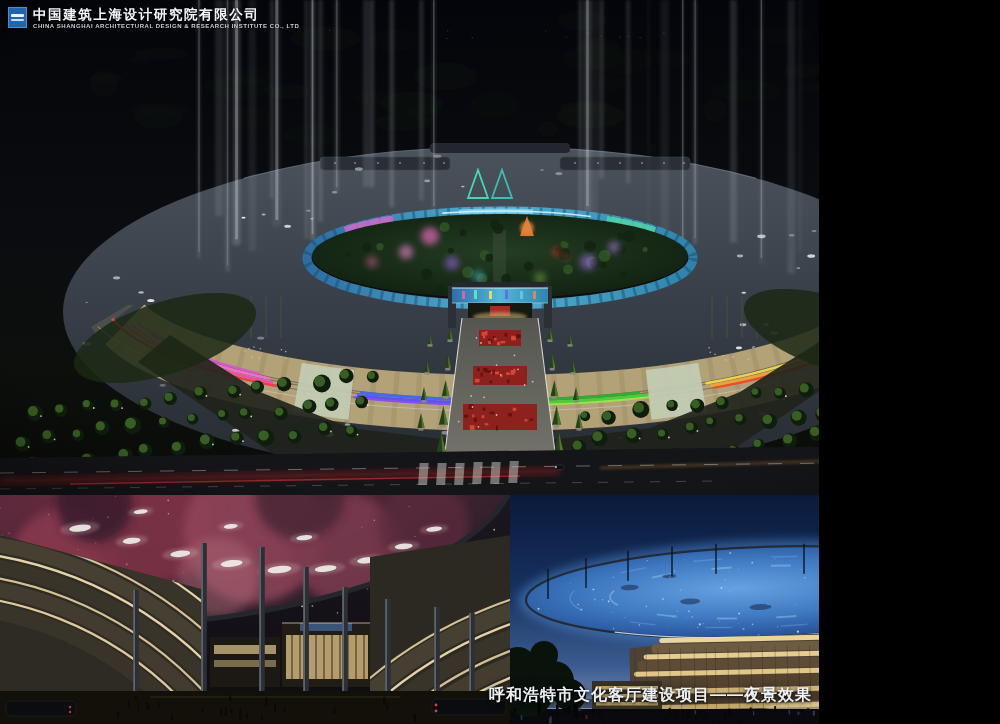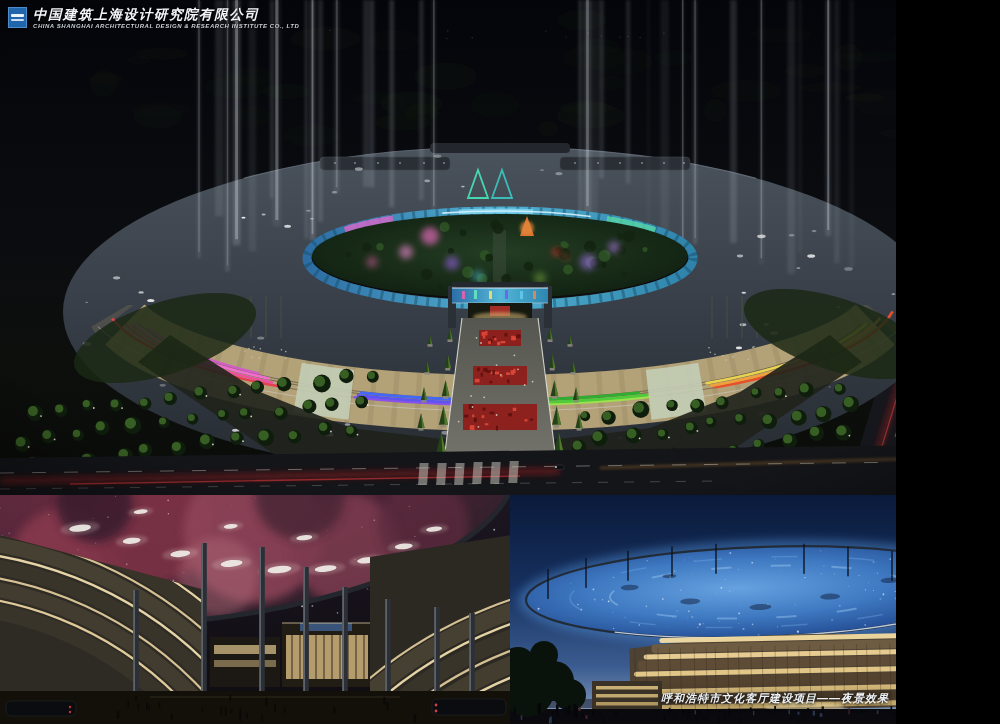--- a/index.html
+++ b/index.html
@@ -1,33 +1,33 @@
 <!DOCTYPE html>
 <html><head>
 <meta charset="utf-8">
 <style>
   html,body{margin:0;padding:0;background:#000;}
-  .board{position:relative;width:896px;height:724px;background:#0c4a6e;overflow:hidden;
-         font-family:"Liberation Sans",sans-serif;font-style:italic;}
+  .board{position:relative;width:819px;height:724px;background:#0c4a6e;overflow:hidden;
+         font-family:"Liberation Sans",sans-serif;}
   .panel{position:absolute;overflow:hidden;}
   #p-main{left:0;top:0;width:1000px;height:495px;}
   #p-bl{left:0;top:495px;width:510px;height:229px;}
   #p-br{left:510px;top:495px;width:490px;height:229px;}
   .panel svg{display:block;position:absolute;left:0;top:0;}
   .logo{position:absolute;left:8px;top:7px;display:flex;align-items:flex-start;gap:6px;z-index:9;}
   .logo-mark{width:19px;height:21px;background:#1f66ad;border:1px solid #4d8cc8;box-sizing:border-box;
              display:flex;flex-direction:column;justify-content:center;gap:2px;padding:3px 2px;}
   .logo-mark i{display:block;height:3px;background:#eaf2fa;border-radius:1px;}
   .logo-mark i.b2{height:2px;opacity:.85;}
   .logo-text{display:flex;flex-direction:column;}
   .logo-cn{font-family:"DejaVu Serif","Liberation Serif",serif;font-weight:700;font-size:13.5px;
            letter-spacing:1.6px;color:#f3f5f8;line-height:1.05;text-shadow:0 0 3px rgba(0,0,0,.9);}
   .logo-en{font-size:6px;letter-spacing:.55px;color:#c9ced6;font-weight:700;margin-top:2px;
            text-shadow:0 0 2px rgba(0,0,0,.9);}
-  .caption{position:absolute;right:7px;bottom:18px;z-index:9;font-weight:700;font-size:11px;
+  .caption{position:absolute;right:7px;bottom:18px;z-index:9;font-weight:700;font-size:16px;
            letter-spacing:1px;color:#eef1f4;text-shadow:0 1px 3px rgba(0,0,0,.85),0 0 8px rgba(0,0,0,.5);}
 </style>
 </head>
 <body>
 
 <div class="board">
 
   <div class="panel" id="p-main">
     <svg width="1000" height="495" viewBox="0 0 1000 495">
       <defs>

